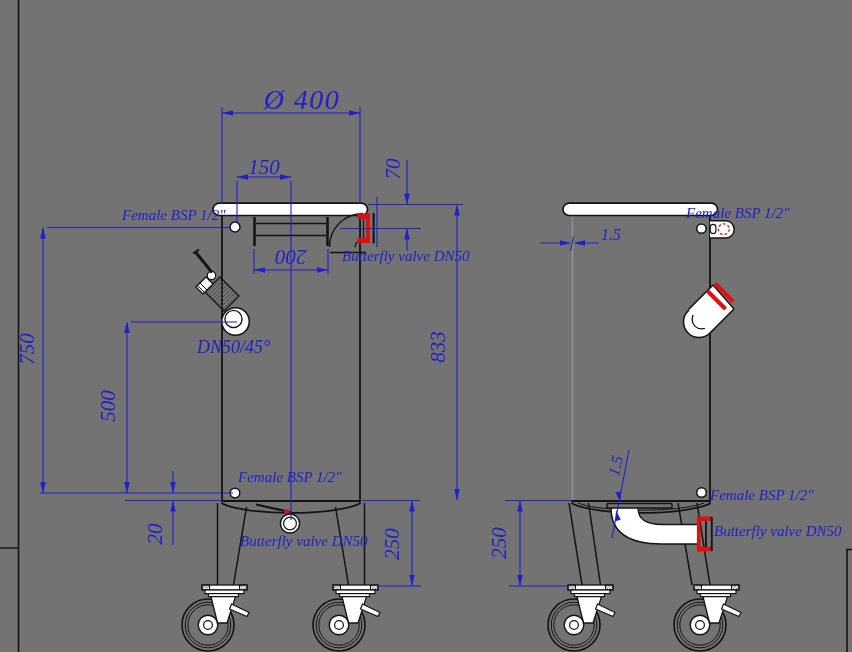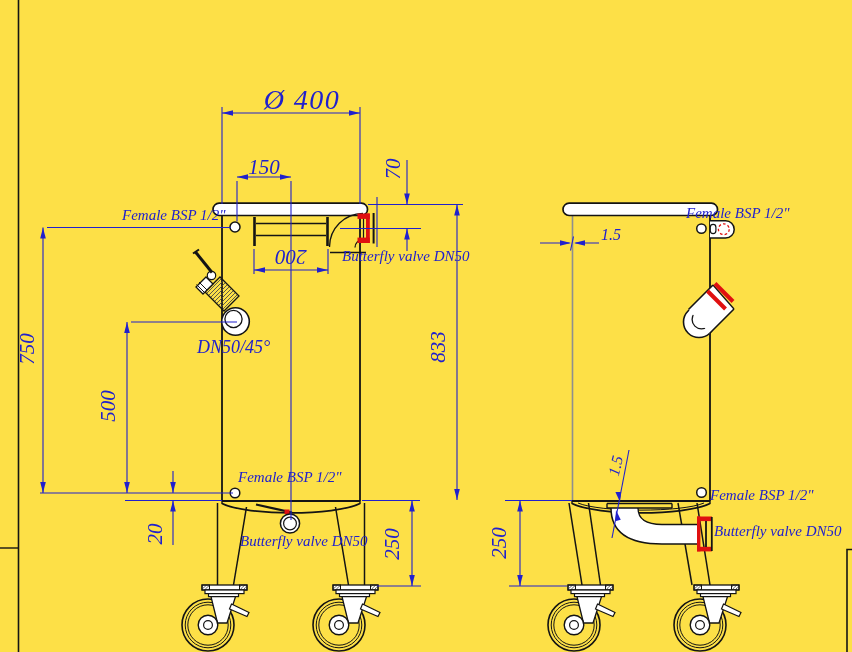--- a/index.html
+++ b/index.html
@@ -1,16 +1,16 @@
 <!DOCTYPE html>
 <html><head>
 <meta charset="utf-8">
 <style>
   html,body{margin:0;padding:0;background:#ffffff;}
-  .canvas-wrap{width:852px;height:652px;position:relative;background:#fde047;overflow:hidden;}
+  .canvas-wrap{width:852px;height:652px;position:relative;background:#737373;overflow:hidden;}
   svg{display:block;font-family:"Liberation Serif","DejaVu Serif",serif;}
   text{fill:#2020cd;font-style:italic;}
   .lbl{font-size:15px;}
   .dim{font-size:21px;}
   .dimbig{font-size:28px;letter-spacing:1.5px;}
   .dimsm{font-size:16px;}
   .blk{stroke:#141414;fill:none;}
   .blu{stroke:#2020cd;fill:none;stroke-width:1.1;}
   .red{stroke:#e01010;fill:none;}
   .arr{fill:#2020cd;stroke:none;}

